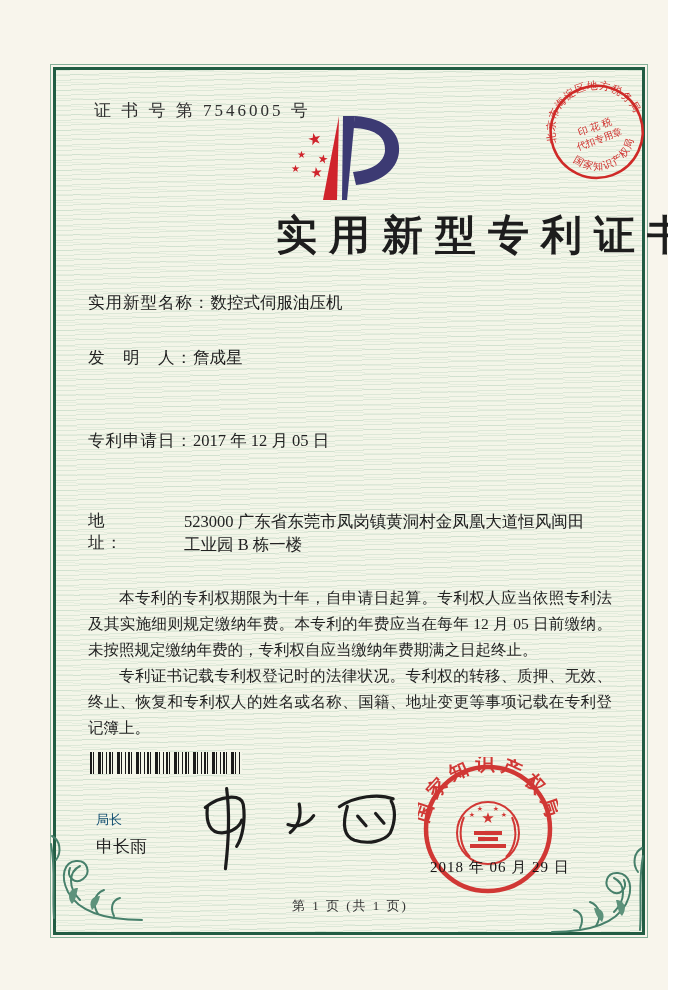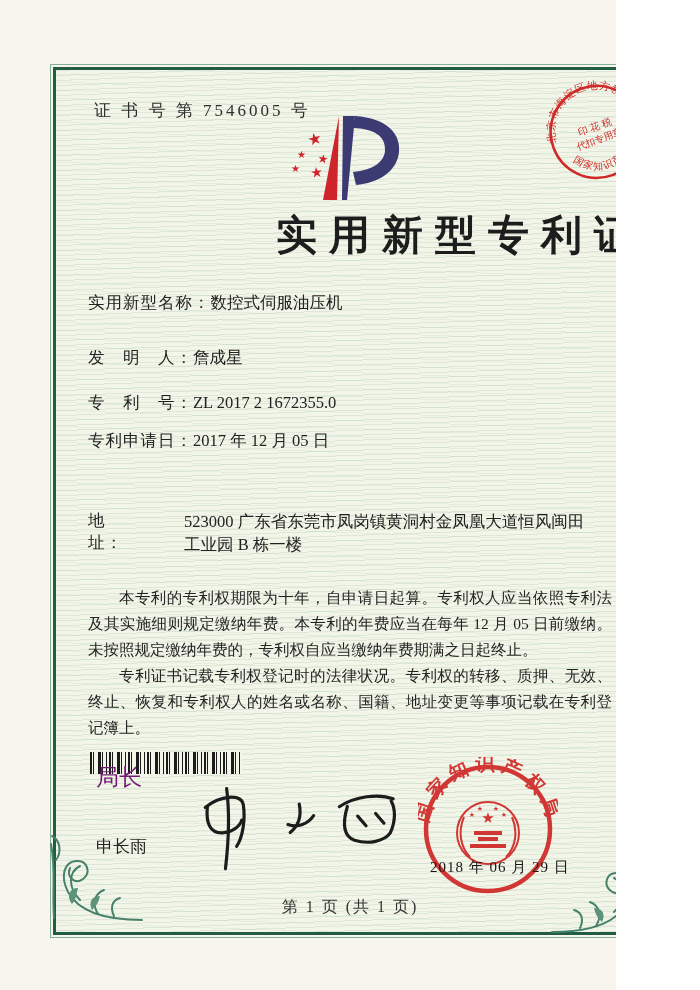--- a/index.html
+++ b/index.html
@@ -1,17 +1,17 @@
 <!DOCTYPE html>
 <html><head>
 <meta charset="utf-8">
 <style>
   html,body{margin:0;padding:0;}
   .page{
-    position:relative; width:616px; height:990px;
+    position:relative; width:668px; height:990px;
     background:#f8f5ec;
     font-family:"Liberation Serif","DejaVu Serif",serif;
     color:#222; overflow:hidden;
   }
   
   .frame{
     position:absolute; left:50px; top:64px; width:598px; height:874px;
     border:1px solid #84b098; padding:2px; box-sizing:border-box;
   }
   .frame-inner{
@@ -51,28 +51,28 @@
   .barcode{
     position:absolute; left:90px; top:752px; width:152px; height:22px;
     background:repeating-linear-gradient(90deg,
       #1b1b1b 0 2px, #f3f5e8 2px 3px,
       #1b1b1b 3px 4px, #f3f5e8 4px 8px,
       #1b1b1b 8px 11px, #f3f5e8 11px 12px,
       #1b1b1b 12px 13px, #f3f5e8 13px 16px,
       #1b1b1b 16px 17px, #f3f5e8 17px 19px);
   }
   
-  .sig-title{position:absolute; left:96px; top:762px; font-size:23px; color:#701a75;}
+  .sig-title{position:absolute; left:96px; top:811px; font-size:13px; color:#0c4a6e;}
   .sig-name{position:absolute; left:96px; top:835px; font-size:17px; color:#242424;text-align:center;}
   .autograph{position:absolute; left:188px; top:778px;}
   
   .tax-stamp{position:absolute; left:546px; top:80px; transform:rotate(-20deg);}
   .office-seal{position:absolute; left:418px; top:757px; opacity:.93;}
   .seal-date{position:absolute; left:430px; top:858px; font-size:15px; letter-spacing:1px; color:#161616; z-index:5;}
-  .footer{position:absolute; left:0; top:897px; width:700px; text-align:center; font-size:16px; letter-spacing:2px; color:#333;}
+  .footer{position:absolute; left:0; top:897px; width:700px; text-align:center; font-size:13px; letter-spacing:2px; color:#333;}
   .flourish{position:absolute; z-index:2;}
   .flourish.bl{left:46px; top:826px;}
   .flourish.br{left:548px; top:838px; transform:scaleX(-1);}
   .logo{position:absolute; left:275px; top:110px;}
 </style>
 </head>
 <body>
 
 <div class="page">
 
@@ -109,23 +109,20 @@
     <text x="36" y="68" font-size="14" fill="#d0242c" transform="rotate(-8 36 68)">★</text>
   </svg>
 
   <div class="title">实用新型专利证书</div>
 
   <div class="f-row row-name">
     <span class="f-label">实用新型名称：</span><span class="f-value">数控式伺服油压机</span>
   </div>
   <div class="f-row row-inventor">
     <span class="f-label">发　明　人：</span><span class="f-value">詹成星</span>
-  </div>
-  <div class="f-row row-patno">
-    <span class="f-label">专　利　号：</span><span class="f-value">ZL 2017 2 1672355.0</span>
   </div>
   <div class="f-row row-appdate">
     <span class="f-label">专利申请日：</span><span class="f-value">2017 年 12 月 05 日</span>
   </div>
   <div class="f-row row-addr">
     <span class="f-label">地　　　址：</span>
       <span class="f-value">523000 广东省东莞市凤岗镇黄洞村金凤凰大道恒风闽田
 工业园 B 栋一楼</span>
   </div>
 

